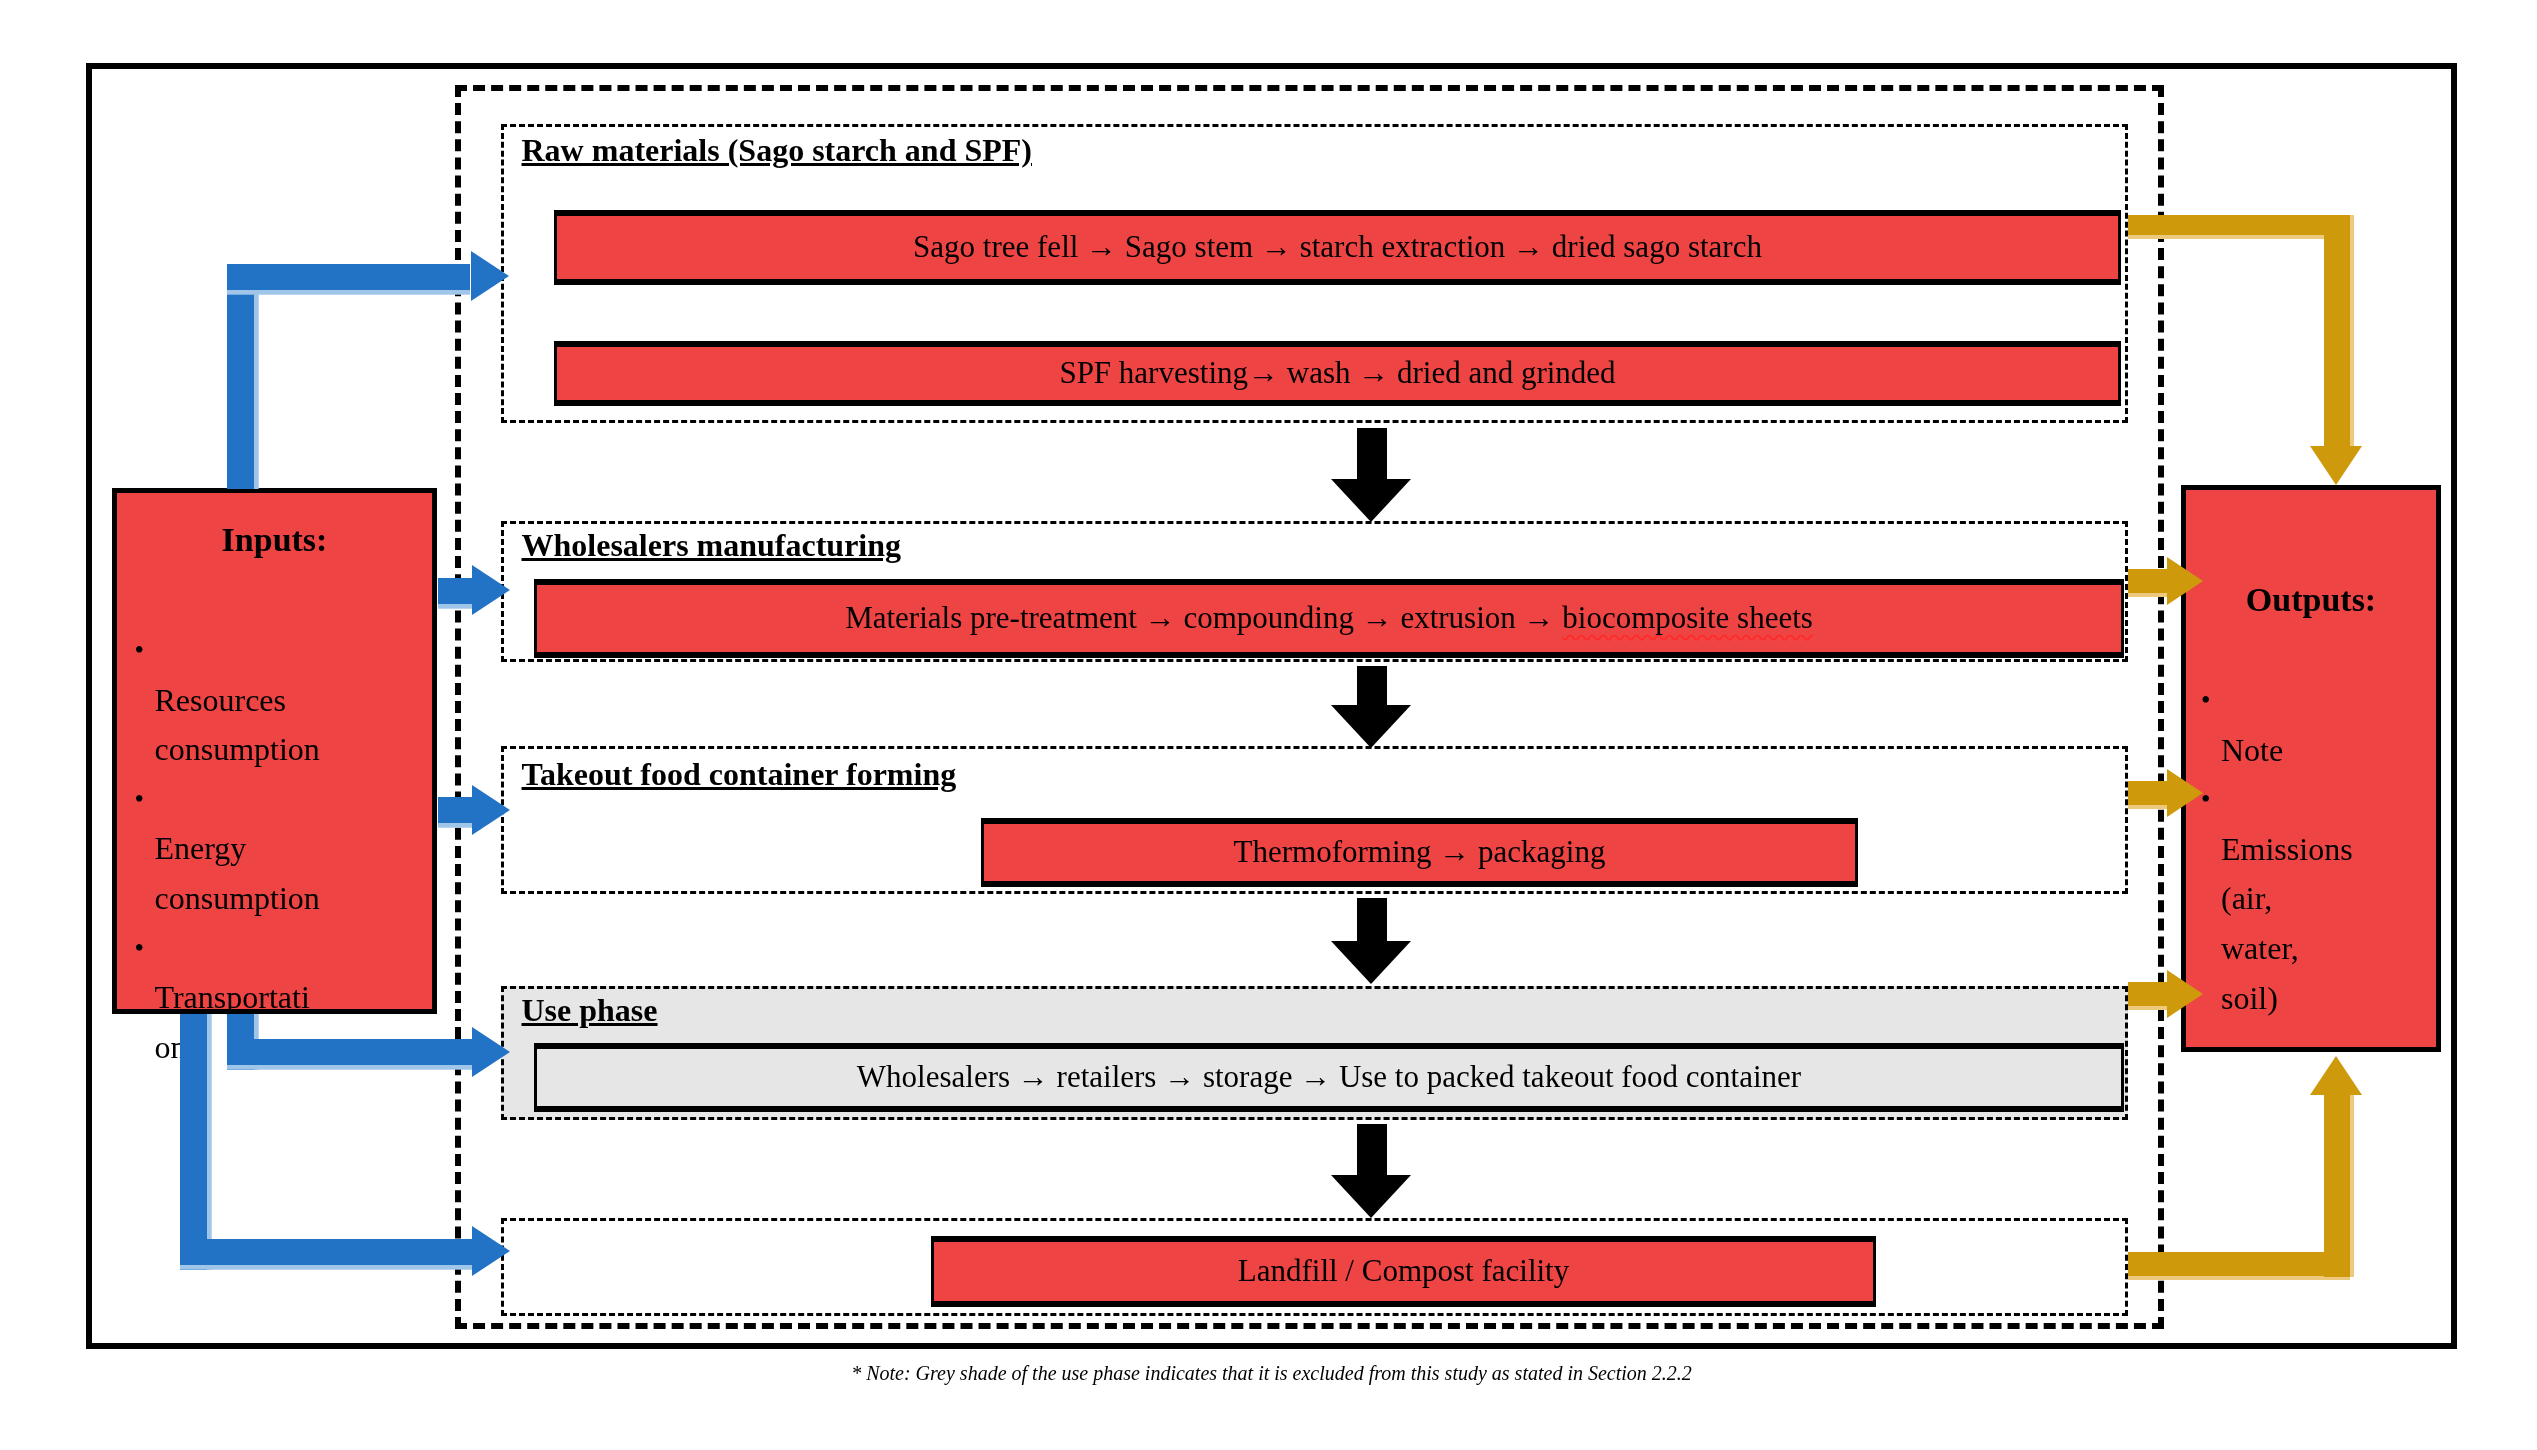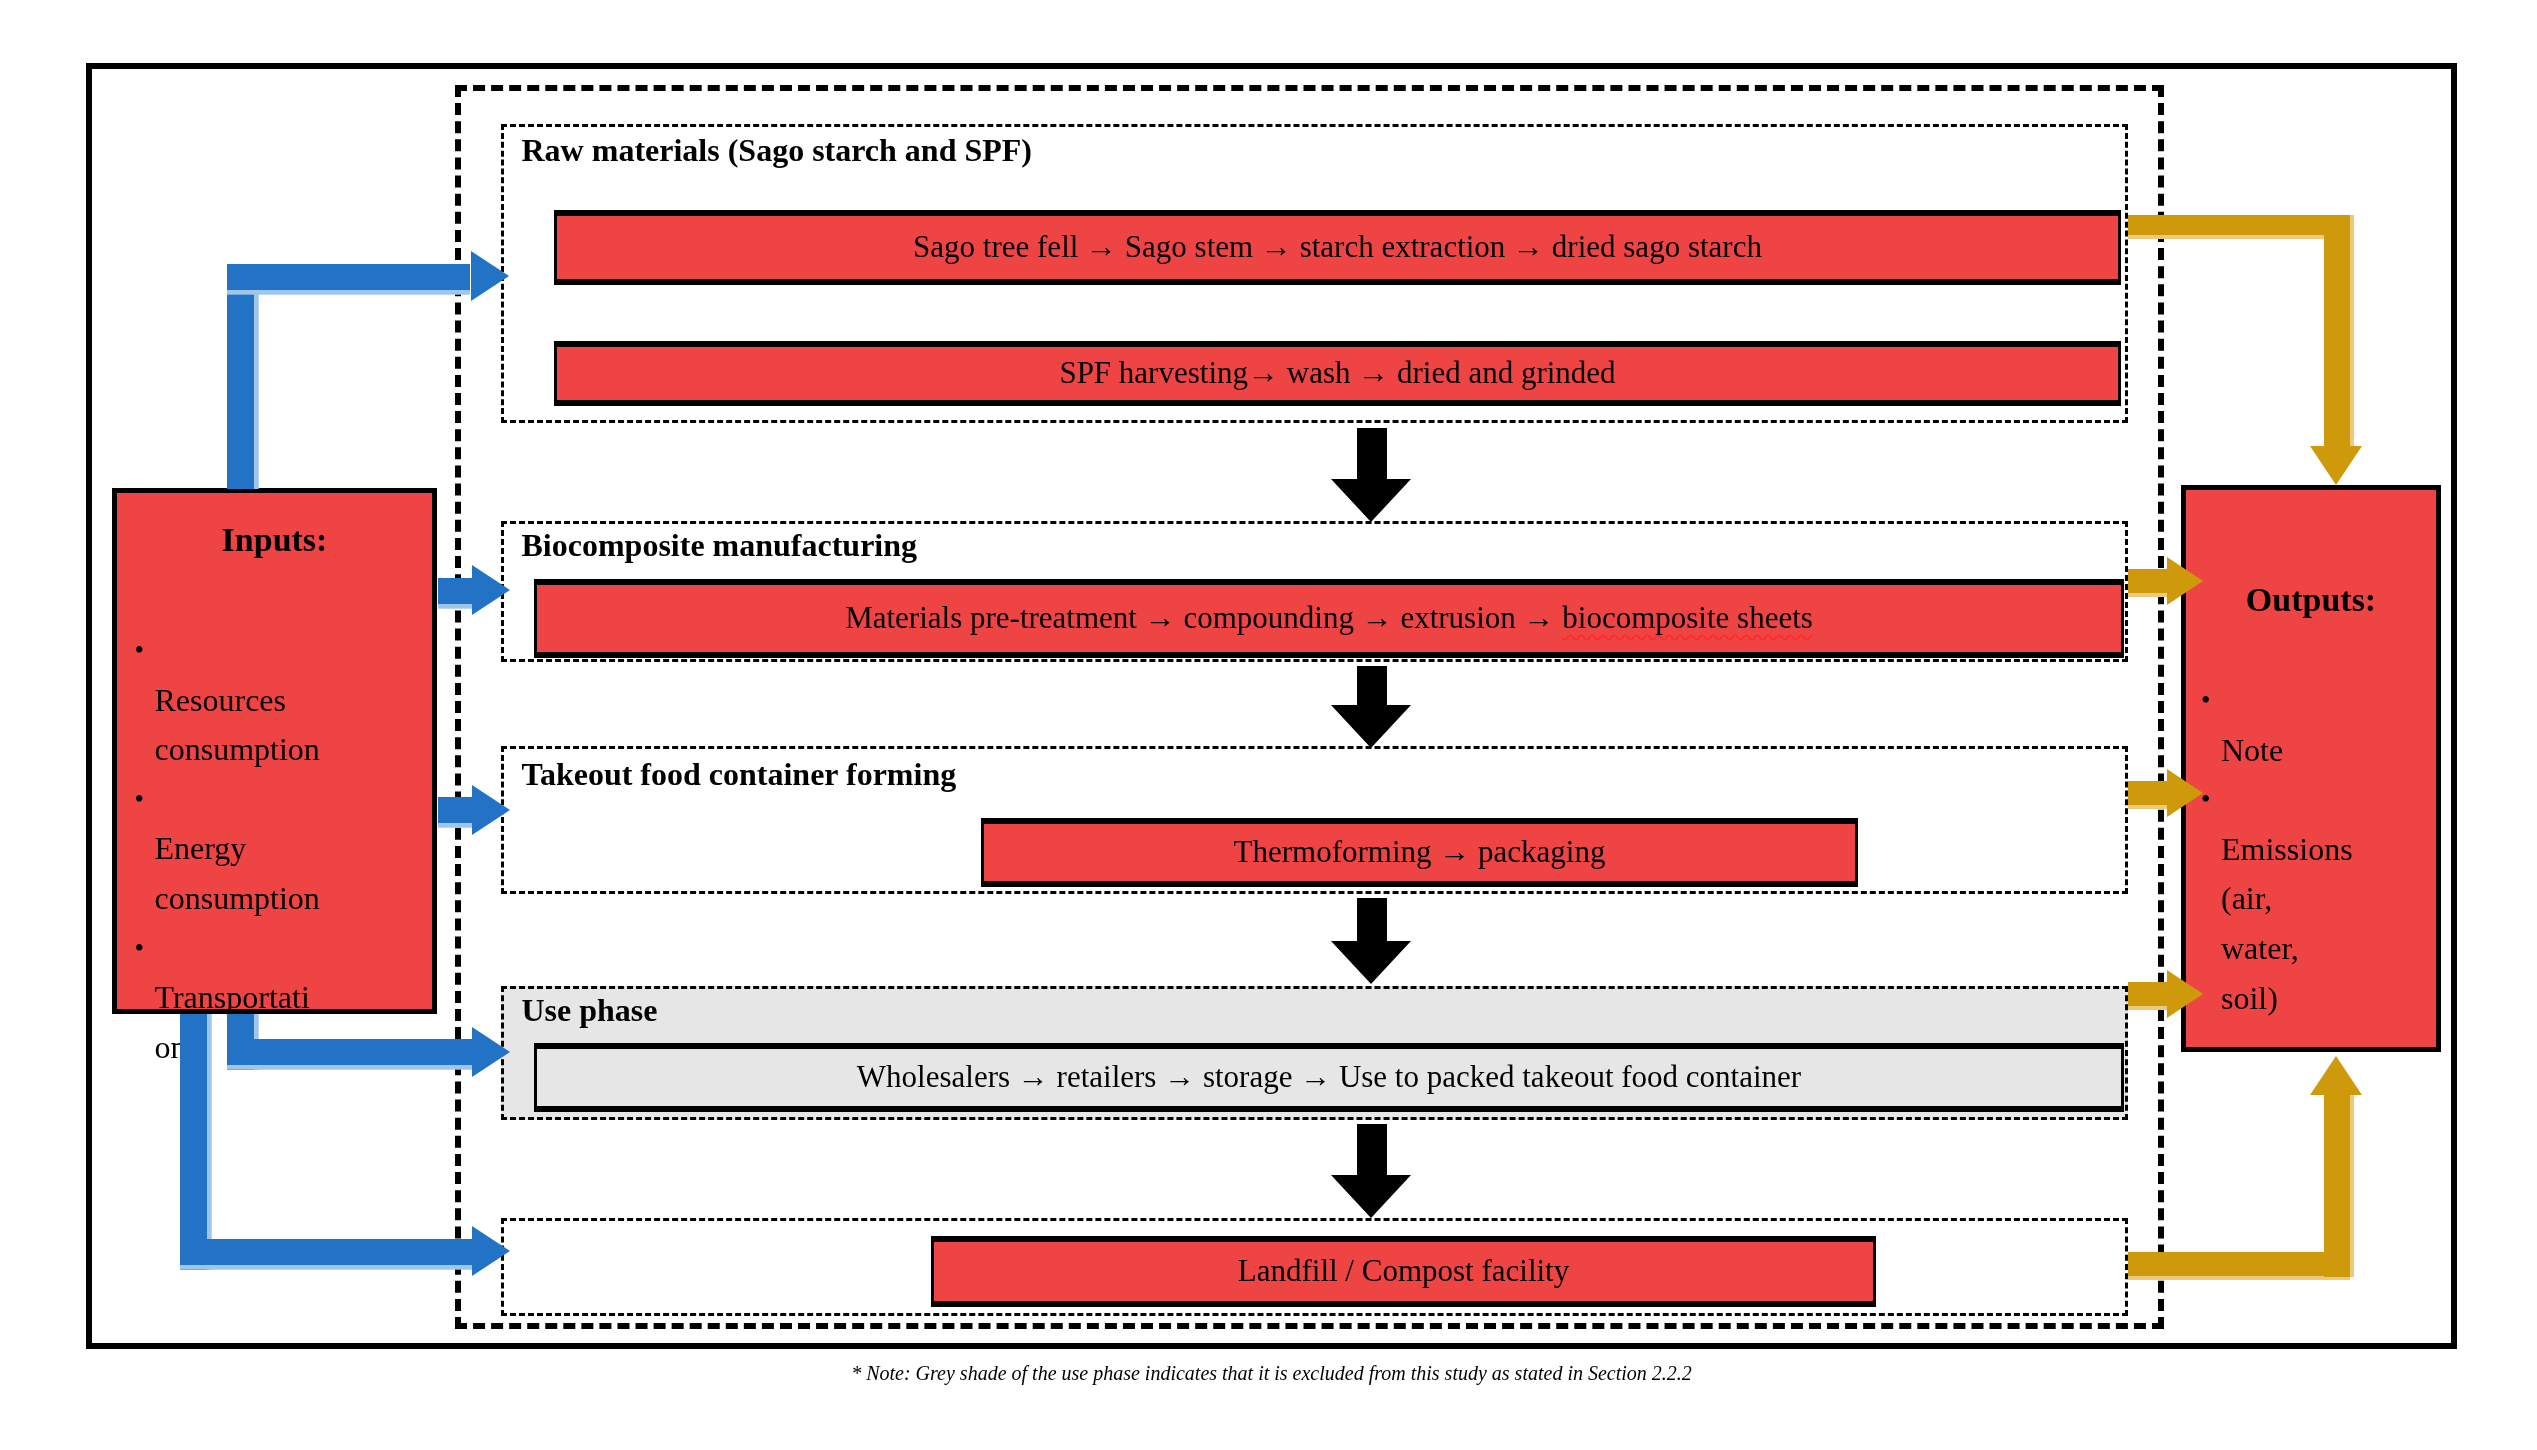--- a/index.html
+++ b/index.html
@@ -8,21 +8,21 @@
     font-family:"Liberation Serif","DejaVu Serif",serif;color:#000;
   }
   
   .outer-frame{position:absolute;left:86px;top:63px;width:2371px;height:1286px;
     border:6.7px solid #000;box-sizing:border-box;background:#fff;}
   .system-boundary{position:absolute;left:455px;top:85px;width:1709px;height:1244px;
     border:6px dashed #000;box-sizing:border-box;background:transparent;}
   
   .stage{position:absolute;left:501px;width:1627px;border:3.4px dashed #000;
     box-sizing:border-box;background:#fff;}
-  .stage-title{font-weight:bold;font-size:32px;padding:5.4px 0 0 17.5px;line-height:1.15;}
+  .stage-title{font-weight:bold;font-size:32px;padding:5.4px 0 0 17.5px;line-height:1.15;text-decoration:underline;}
   .inner-box{position:absolute;border:3.4px solid #000;border-top-width:6.7px;border-bottom-width:6.7px;
     box-sizing:border-box;background:#ef4444;display:flex;align-items:center;justify-content:center;
     font-size:31px;text-align:center;line-height:1.1;}
   .stage-use{background:#e7e6e6;}
   .stage-use .inner-box{background:#e7e6e6;}
   .squiggle{text-decoration-line:underline;text-decoration-style:wavy;
     text-decoration-color:#ff2a2a;text-decoration-thickness:2px;text-underline-offset:6px;}
   
   .io-box{position:absolute;border:5.4px solid #000;box-sizing:border-box;background:#ef4444;}
   .io-title{font-weight:bold;font-size:34px;text-align:center;}
@@ -60,21 +60,21 @@
     <div class="stage-title">Raw materials (Sago starch and SPF)</div>
     <div class="inner-box" style="left:50px;top:83px;width:1567px;height:75px;">
       <span>Sago tree fell → Sago stem → starch extraction → dried sago starch</span>
     </div>
     <div class="inner-box" style="left:50px;top:214px;width:1567px;height:65px;">
       <span>SPF harvesting→ wash → dried and grinded</span>
     </div>
   </div>
 
   <div class="stage" style="top:521px;height:141px;">
-    <div class="stage-title" style="padding-top:2.7px;">Biocomposite manufacturing</div>
+    <div class="stage-title" style="padding-top:2.7px;">Wholesalers manufacturing</div>
     <div class="inner-box" style="left:30px;top:55px;width:1590px;height:79px;">
       <span><span>Materials pre-treatment → compounding → extrusion → </span><span class="squiggle">biocomposite sheets</span></span>
     </div>
   </div>
 
   <div class="stage" style="top:746px;height:148px;">
     <div class="stage-title" style="padding-top:6.7px;">Takeout food container forming</div>
     <div class="inner-box" style="left:477px;top:69px;width:877px;height:69px;">
       <span>Thermoforming → packaging</span>
     </div>

